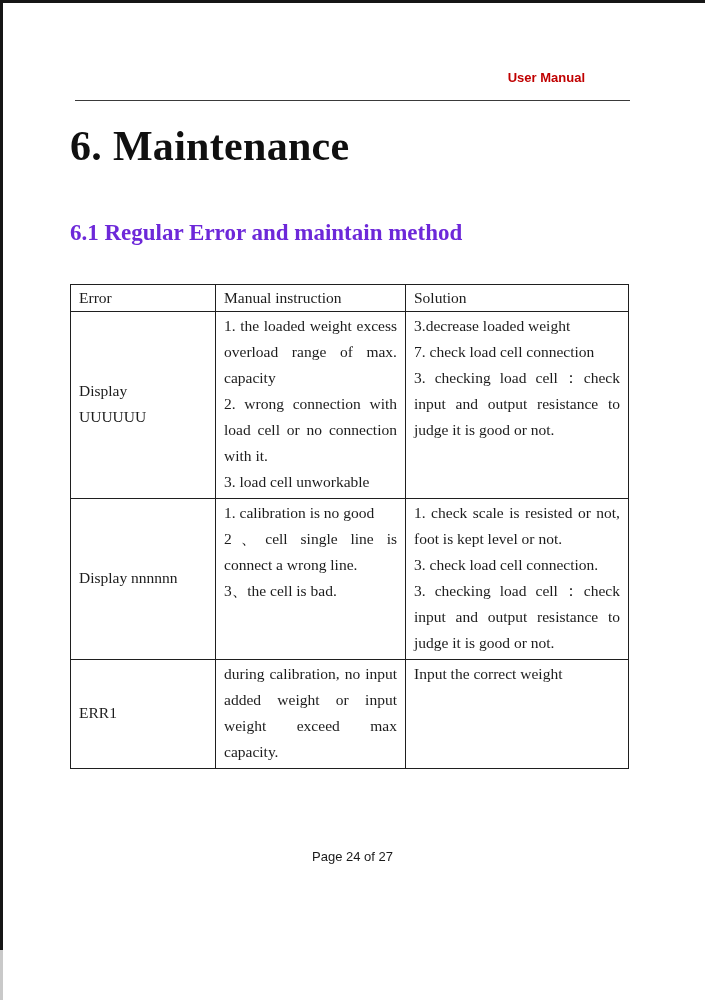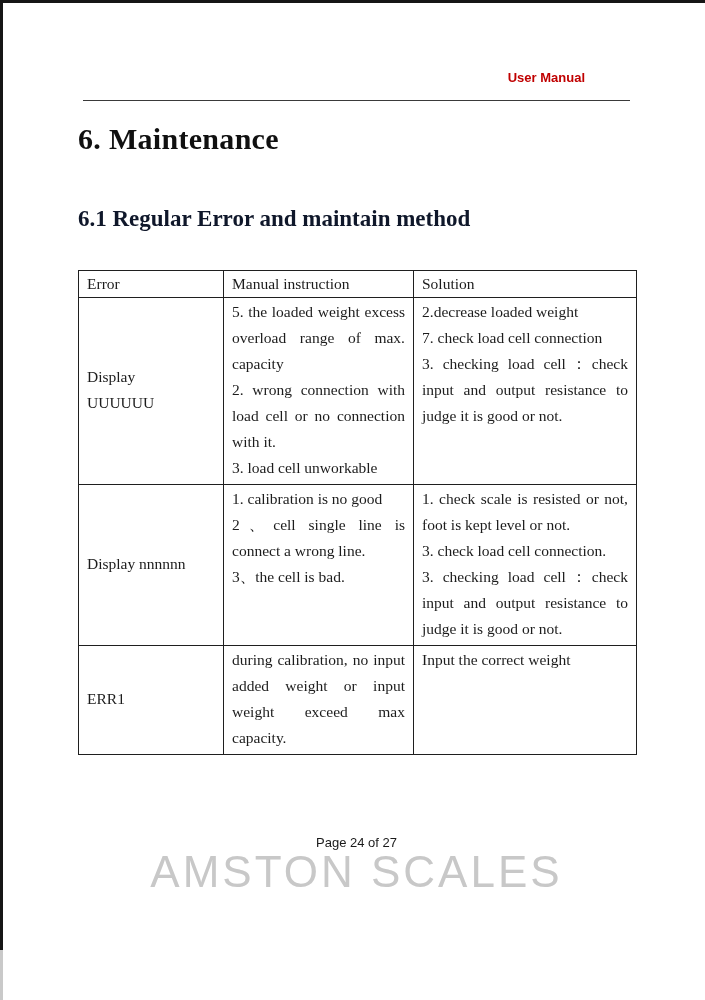--- a/index.html
+++ b/index.html
@@ -1,31 +1,31 @@
 <!DOCTYPE html>
 <html style="--accent-red: #c00000; --watermark-gray: #c8c8c8;"><head>
 <meta charset="utf-8">
 <style>
   * { box-sizing: border-box; margin: 0; padding: 0; }
   html, body { width: 705px; height: 1000px; }
   body { font-family: "Liberation Serif", serif; background: #ffffff; }
 
-  .page { position: relative; width: 705px; height: 1000px; background: #ffffff; color: #1c1c1c; overflow: hidden; padding-left: 8px; }
+  .page { position: relative; width: 705px; height: 1000px; background: #ffffff; color: #1c1c1c; overflow: hidden; }
 
   
   .scan-edge-top { position: absolute; top: 0; left: 0; width: 100%; height: 3px; background: #161616; }
   .scan-edge-left { position: absolute; top: 0; left: 0; width: 3px; height: 950px; background: #161616; }
   .scan-edge-left-fade { position: absolute; top: 950px; left: 0; width: 3px; height: 50px; background: #c9c9c9; }
 
   .header-label { margin-right: 120px; padding-top: 70px; text-align: right; font-family: "Liberation Sans", sans-serif; font-weight: 700; font-size: 13px; color: var(--accent-red, #c00000); }
   .header-rule { border: 0; border-top: 1px solid #3a3a3a; margin: 15px 75px 0 75px; }
 
   .content { padding: 0 77px 0 70px; }
-  .section-title { margin-top: 21px; font-size: 30px; font-weight: 700; color: #101010; letter-spacing: 0.3px; }
-  .subsection-title { margin-top: 50px; font-size: 23px; font-weight: 700; color: #0f172a; }
+  .section-title { margin-top: 21px; font-size: 42px; font-weight: 700; color: #101010; letter-spacing: 0.3px; }
+  .subsection-title { margin-top: 50px; font-size: 23px; font-weight: 700; color: #6d28d9; }
 
   table.error-table { margin-top: 38px; width: 558px; border-collapse: collapse; table-layout: fixed; }
   .error-table th, .error-table td { border: 1px solid #1f1f1f; font-size: 15.5px; line-height: 26px; text-align: left; font-weight: 400; padding: 1px 8px 3px 8px; vertical-align: top; color: #1c1c1c; }
   .error-table thead th { padding-top: 0; padding-bottom: 0; height: 27px; }
   td.error-cell { vertical-align: middle; font-family: Liberation Serif, serif; }
   td p { margin: 0; }
   td.reason-cell p, td.solution-cell p { text-align: justify; }
 
   .footer { text-align: center; }
   .page-number { padding-top: 80px; font-family: "Liberation Sans", sans-serif; font-size: 13px; color: #1a1a1a; }
@@ -59,26 +59,26 @@
           <th>Solution</th>
         </tr>
       </thead>
       <tbody>
         <tr>
           <td class="error-cell">
               <p>Display</p>
               <p>UUUUUU</p>
             </td>
           <td class="reason-cell">
-              <p>5. the loaded weight excess overload range of max. capacity</p>
+              <p>1. the loaded weight excess overload range of max. capacity</p>
               <p>2. wrong connection with load cell or no connection with it.</p>
               <p>3. load cell unworkable</p>
             </td>
           <td class="solution-cell">
-              <p>2.decrease loaded weight</p>
+              <p>3.decrease loaded weight</p>
               <p>7. check load cell connection</p>
               <p>3. checking load cell：check input and output resistance to judge it is good or not.</p>
             </td>
         </tr>
         <tr>
           <td class="error-cell">
               <p>Display nnnnnn</p>
             </td>
           <td class="reason-cell">
               <p>1. calibration is no good</p>
@@ -101,15 +101,14 @@
           <td class="solution-cell">
               <p>Input the correct weight</p>
             </td>
         </tr>
       </tbody>
     </table>
   </div>
 
   <div class="footer">
     <div class="page-number">Page 24 of 27</div>
-    <div class="watermark">AMSTON SCALES</div>
   </div>
 </div>
 
 </body></html>

